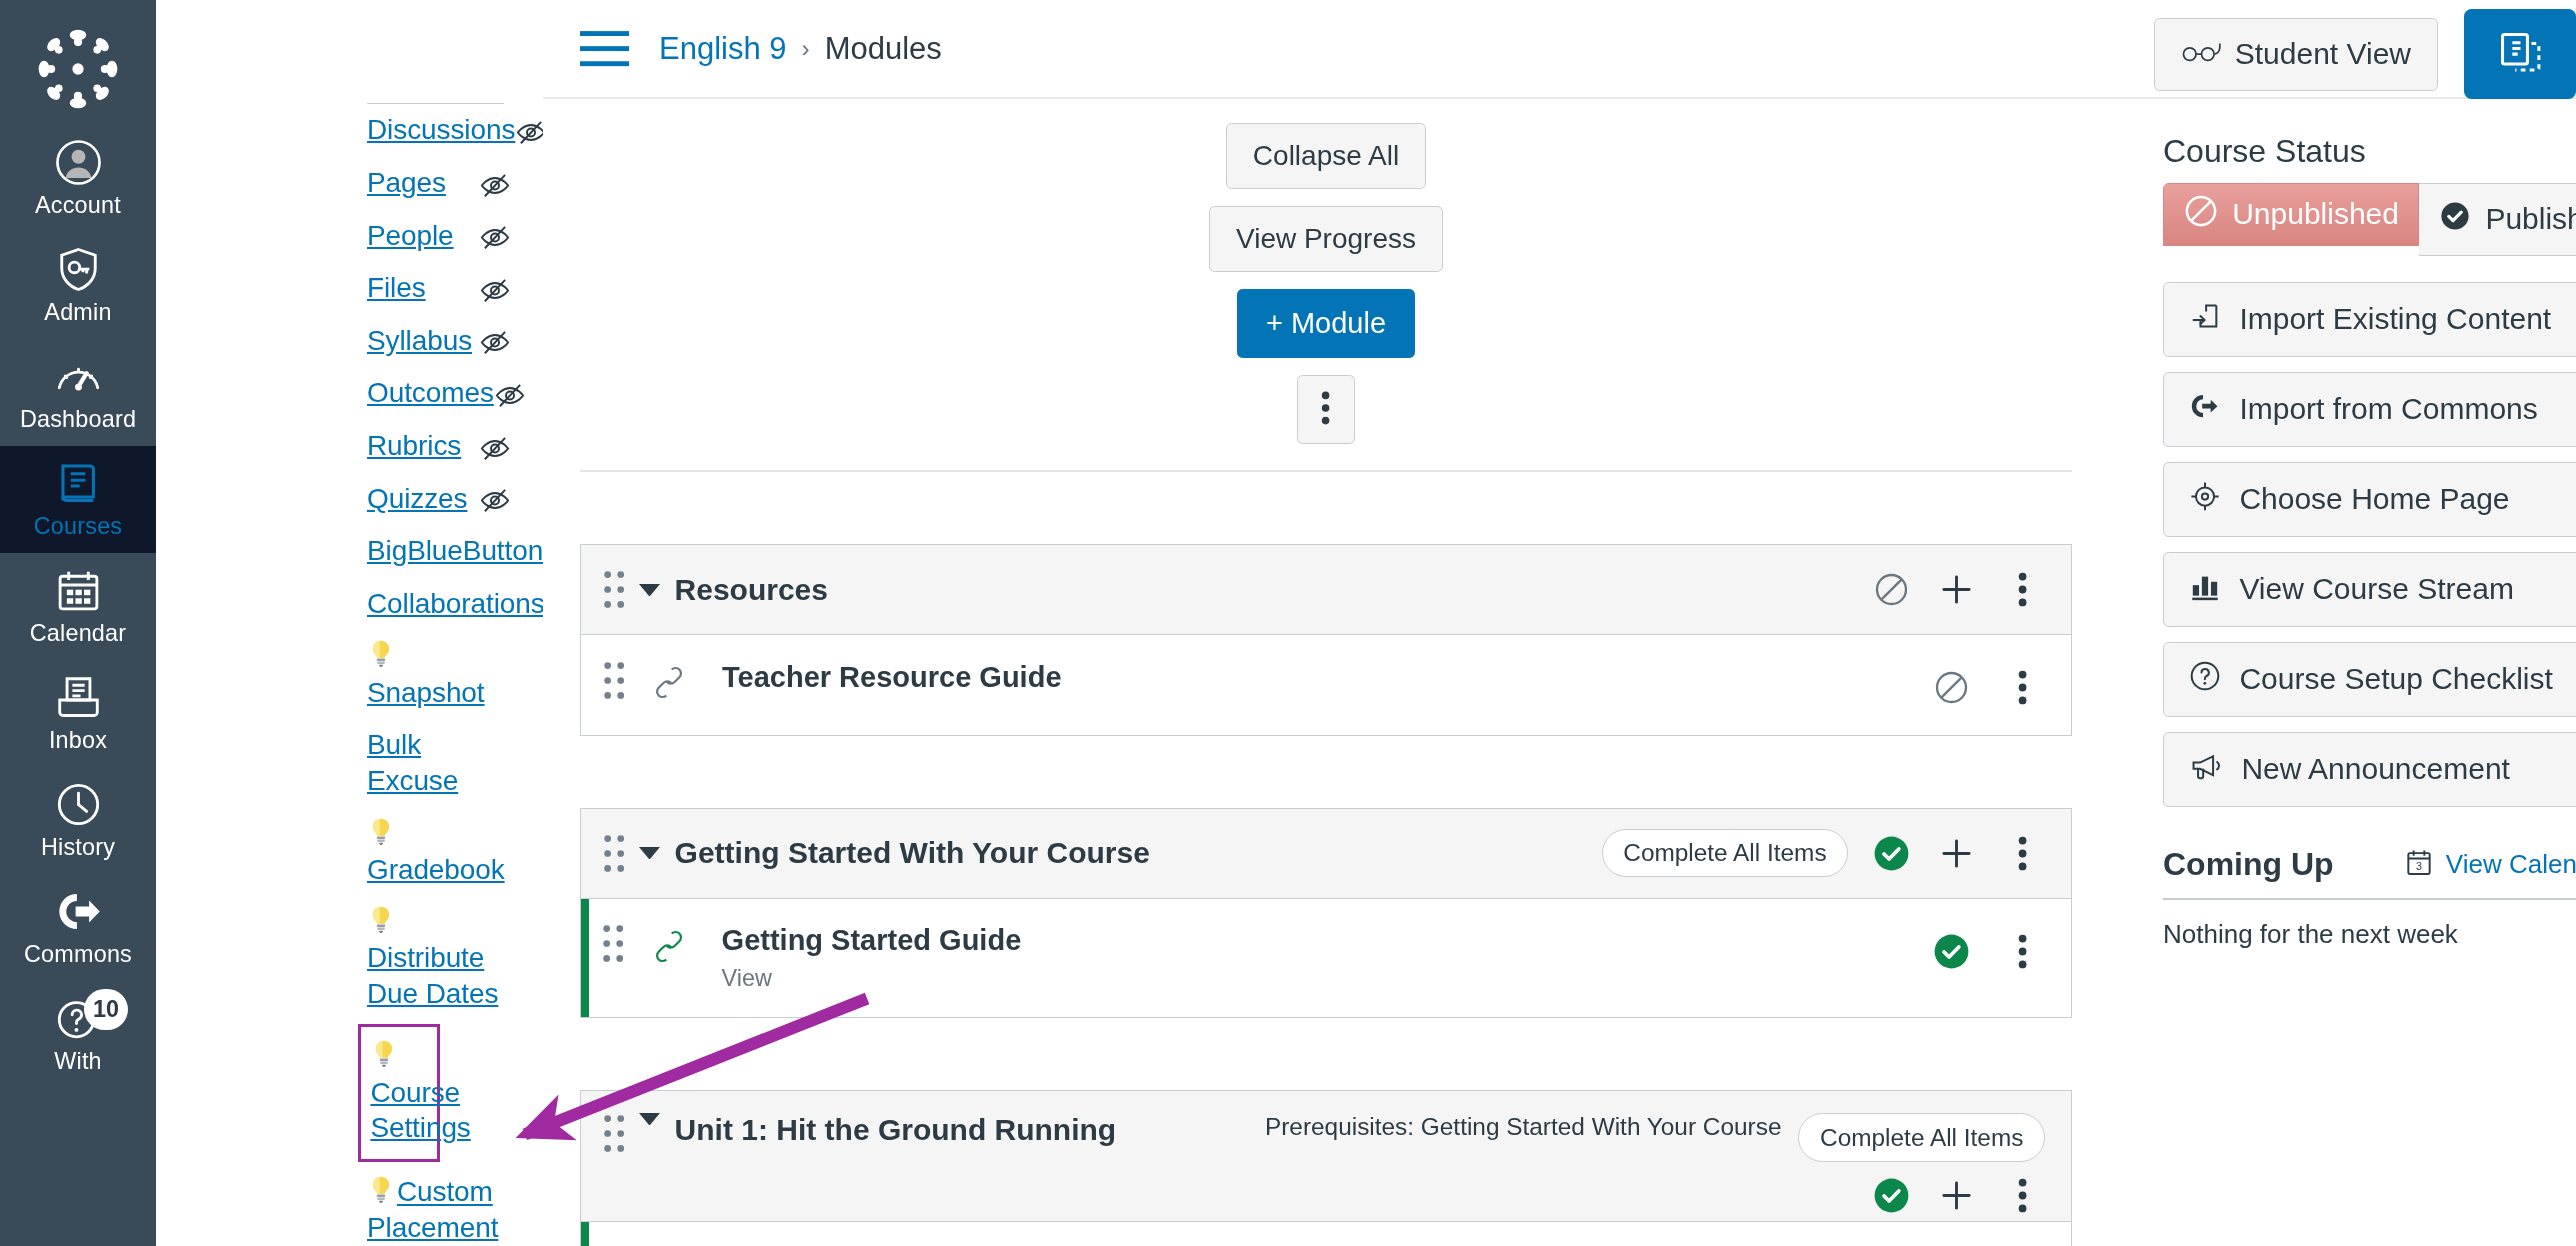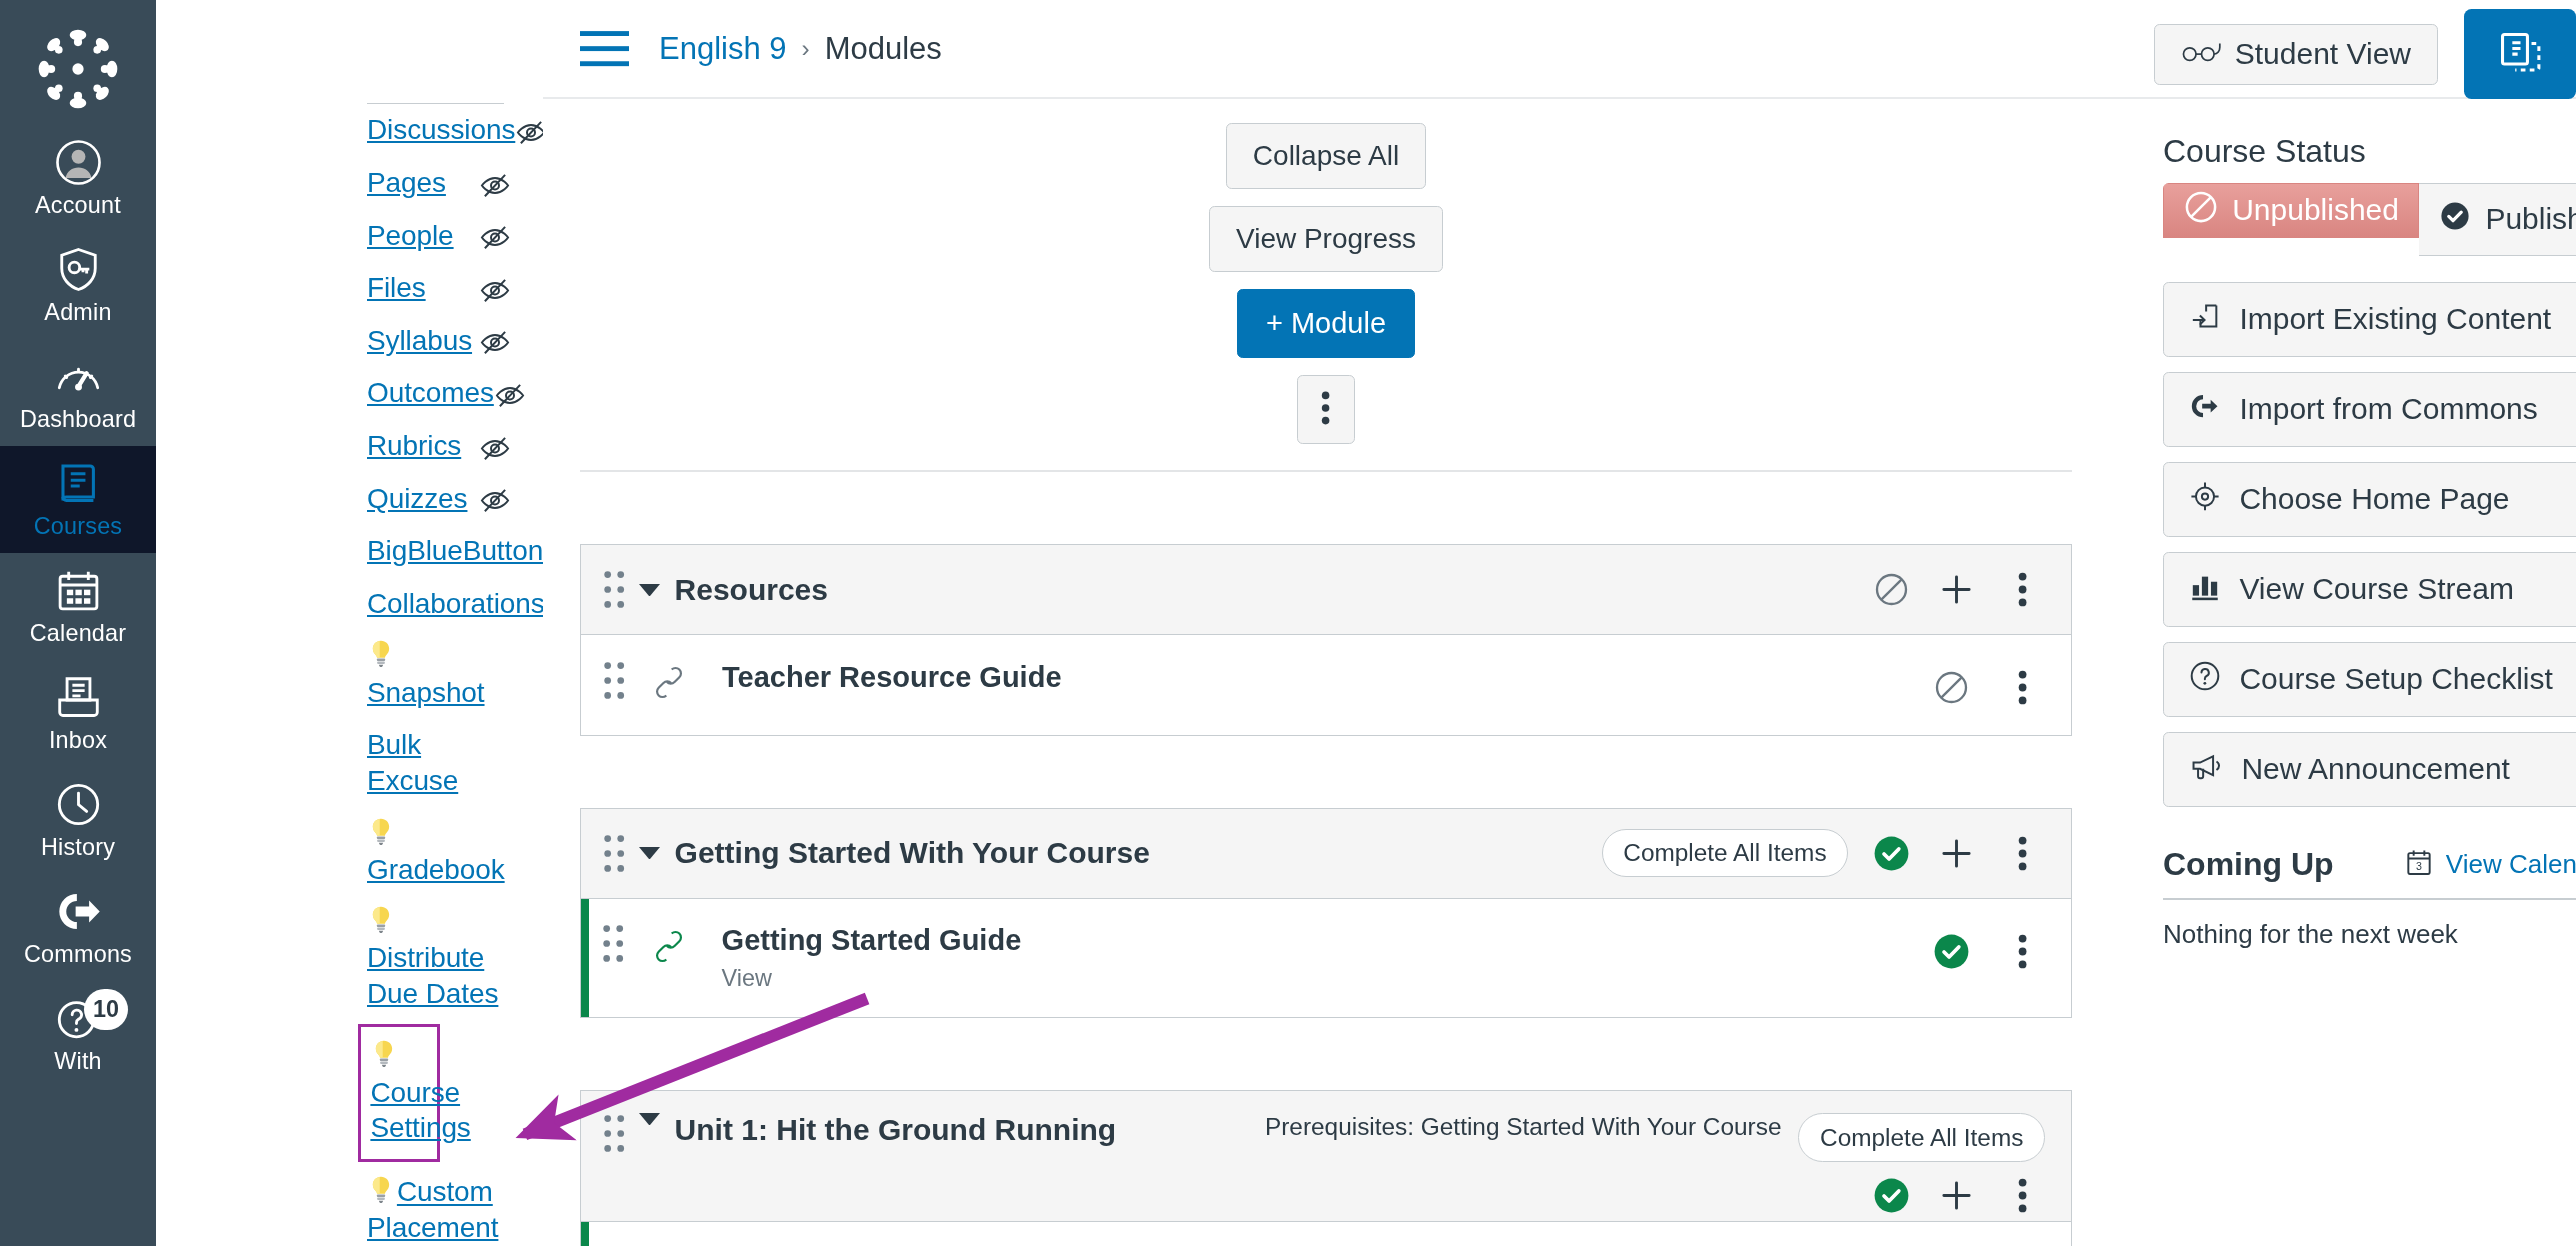--- a/index.html
+++ b/index.html
@@ -71,21 +71,21 @@
   .topbar-right {
     position: absolute; right: 0; top: 9.4px; display: flex; align-items: center; gap: 0;
   }
   .btn {
     background: #F5F5F5; border: 1.9px solid #C7CDD1; border-radius: 5.6px;
     font-size: 28px; color: #2D3B45; padding: 0 26px; height: 66px;
     display: inline-flex; align-items: center; gap: 13px;
     cursor: pointer; white-space: nowrap;
     font-family: "Liberation Sans", sans-serif;
   }
-  .btn-student-view { height: 61px; font-size: 30px; margin-right: 26px; }
+  .btn-student-view { height: 73px; font-size: 30px; margin-right: 26px; }
   .btn-blue-corner {
     background: #0374B5; border: none; border-radius: 7.5px;
     width: 112px; height: 90px; display: flex; align-items: center;
     justify-content: center; cursor: pointer;
   }
   .topbar-divider { height: 1.9px; background: #E8EAEC; margin: 0; }
 
   .content-row { display: flex; }
   .modules-col { flex: 1 1 auto; padding: 0 37px 0 37px; min-width: 0; }
 
@@ -145,21 +145,21 @@
   .item-right { margin-left: auto; display: flex; align-items: center; gap: 26px; padding-top: 5.6px;}
 
   
   .right-sidebar {
     flex: 0 0 450px; width: 450px; padding: 34px 0 0 37px;
   }
   .rs-heading { font-size: 32px; color: #2D3B45; margin-bottom: 13px; }
   .publish-group { display: flex; border-radius: 5.6px; overflow: hidden; width: 441px; }
   .pub-unpublished {
     flex: 1 1 auto; background: linear-gradient(#E8A09C,#D98581);
-    color: #fff; font-size: 30px; height: 55px;
+    color: #fff; font-size: 30px; height: 63px;
     display: flex; align-items: center; justify-content: center; gap: 13px;
     border: 1.9px solid #D98581; cursor: pointer;
   }
   .pub-publish {
     flex: 1 1 auto; background: #F5F5F5; color: #2D3B45; font-size: 30px;
     height: 73px; display: flex; align-items: center; justify-content: center;
     gap: 13px; border: 1.9px solid #C7CDD1; border-left: none; cursor: pointer;
   }
   .rs-btn {
     display: flex; align-items: center; gap: 17px;

